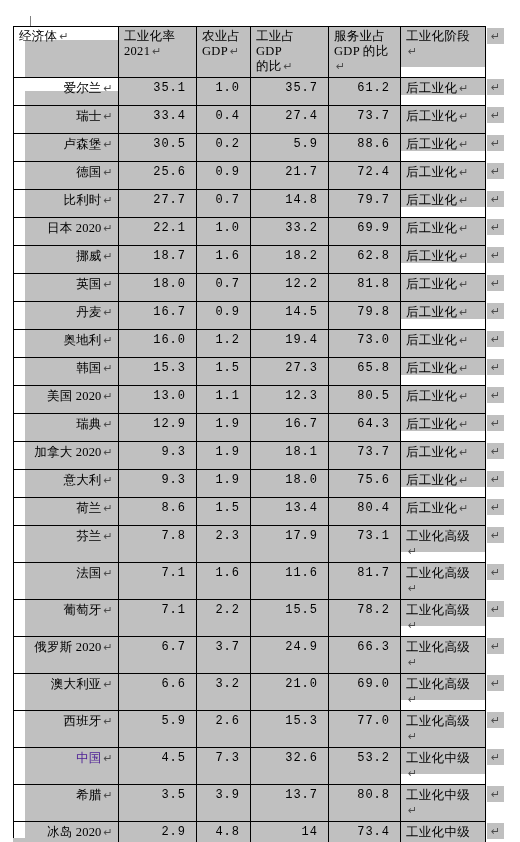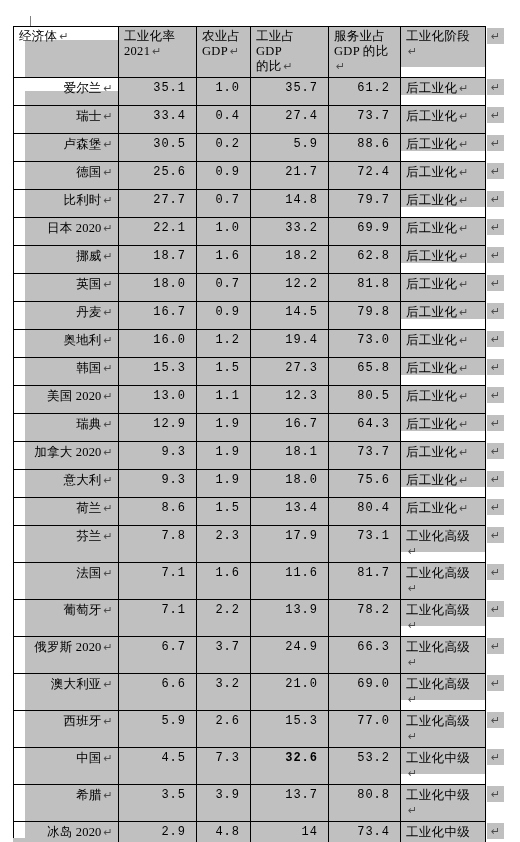--- a/index.html
+++ b/index.html
@@ -84,22 +84,22 @@
   }
   .cell-inner{position:relative;z-index:2;}
 
   
   .pilcrow{
     font-family:"Liberation Sans","DejaVu Sans",sans-serif;
     font-size:11px;color:#4d4d4d;margin-left:2px;
   }
 
   
-  .red{color:#000000;}
-  .bold{font-weight:bold;}
+  .red{color:#4c1d95;}
+  .bold{font-weight:normal;}
 
   
   #row-marks{
     position:absolute;left:487px;top:10px;width:30px;
   }
   .rowmark{
     background:#c0c0c0;
     color:#4d4d4d;
     font-family:"Liberation Sans","DejaVu Sans",sans-serif;
     font-size:11px;
@@ -568,21 +568,21 @@
             <span class="pad cell-inner"><span>葡萄牙</span><span class="pilcrow">↵</span></span>
             <span class="left-gutter"></span>
           </td>
           <td class="num">
             <span class="pad cell-inner"><span>7.1</span></span>
           </td>
           <td class="num">
             <span class="pad cell-inner"><span>2.2</span></span>
           </td>
           <td class="num">
-            <span class="pad cell-inner"><span>13.9</span></span>
+            <span class="pad cell-inner"><span>15.5</span></span>
           </td>
           <td class="num">
             <span class="pad cell-inner"><span>78.2</span></span>
           </td>
           <td class="stage">
             <span class="pad cell-inner"><span>工业化高级</span><span class="pilcrow">↵</span></span>
             <span class="white-strip"></span>
           </td>
         </tr>
         <tr>

